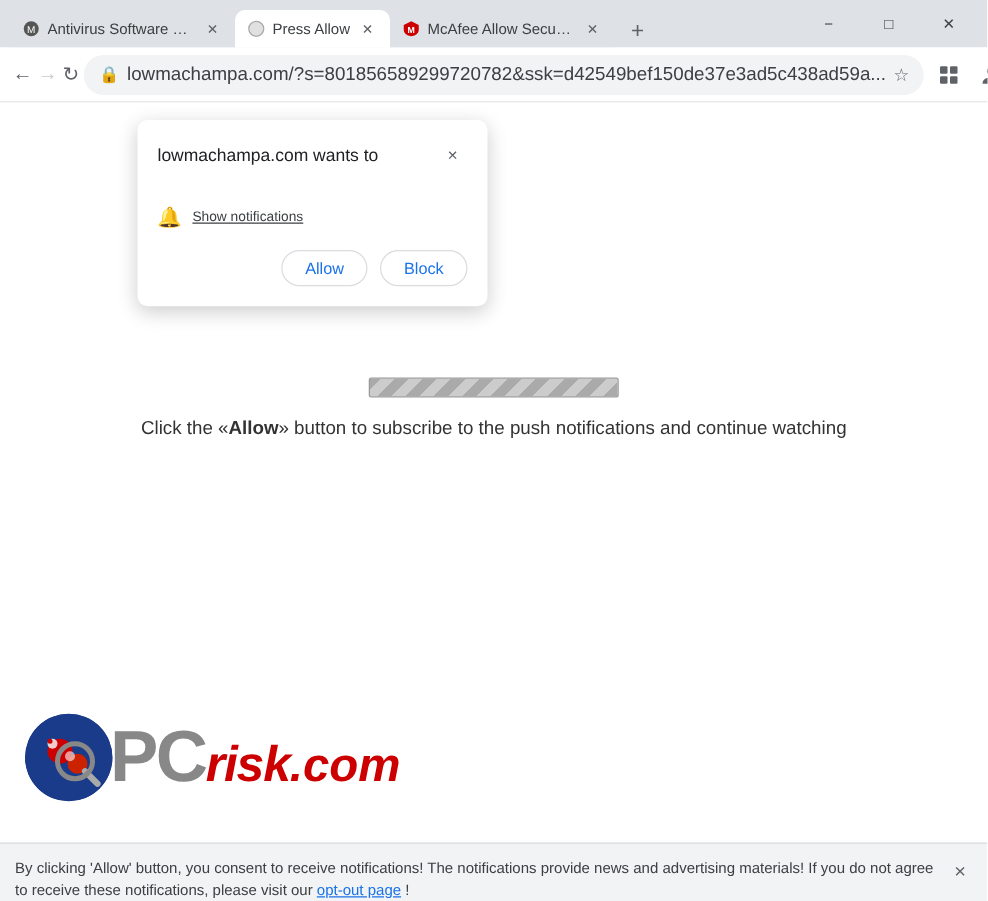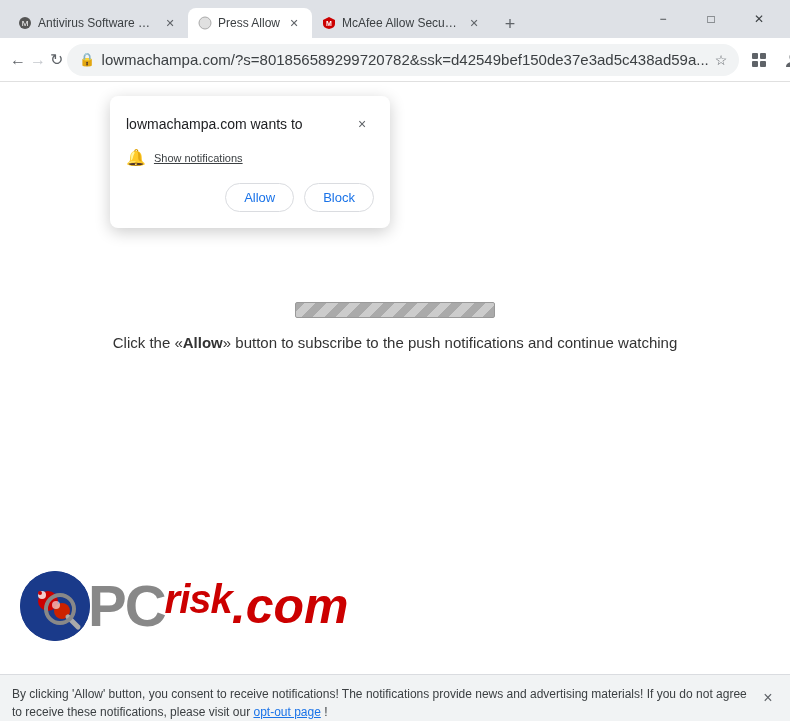--- a/index.html
+++ b/index.html
@@ -119,21 +119,21 @@
       background: #fff;
       border-radius: 8px;
       box-shadow: 0 4px 16px rgba(0,0,0,0.2);
       padding: 16px;
       z-index: 100;
     }
     .notif-popup-header {
       display: flex;
       align-items: center;
       justify-content: space-between;
-      margin-bottom: 12px;
+      margin-bottom: 28px;
     }
     .notif-popup-title {
       font-size: 14px;
       color: #202124;
       font-weight: 400;
     }
     .notif-popup-close {
       width: 24px; height: 24px; display: flex; align-items: center; justify-content: center;
       font-size: 14px; color: #5f6368; cursor: pointer; border-radius: 50%;
     }
@@ -341,24 +341,24 @@
           <circle cx="28" cy="30" r="10" fill="#cc0000"></circle>
           <circle cx="22" cy="24" r="4" fill="#fff" opacity="0.8"></circle>
           <circle cx="20" cy="22" r="2" fill="#cc0000"></circle>
           <circle cx="42" cy="40" r="8" fill="#cc2200"></circle>
           <circle cx="36" cy="34" r="4" fill="#fff" opacity="0.6"></circle>
 
           <line x1="48" y1="46" x2="58" y2="56" stroke="#aaa" stroke-width="5" stroke-linecap="round"></line>
           <circle cx="40" cy="38" r="14" fill="none" stroke="#888" stroke-width="4"></circle>
         </svg>
       </div>
-      <div style="display:flex; align-items:flex-start; margin-left: -2px;">
+      <div style="display:flex; align-items:flex-end; margin-left: -2px;">
         <span style="font-size:58px; font-weight:900; color:#888; letter-spacing:-2px; line-height:1; font-family:Arial Black, Arial, sans-serif;">PC</span>
         <span style="font-size:40px; font-weight:700; color:#cc0000; font-style:italic; font-family:Arial, sans-serif; letter-spacing:-1px;">risk</span>
-        <span style="font-size:50px; font-weight:700; color:#cc0000; font-style:italic; font-family:Arial, sans-serif;">.com</span>
+        <span style="font-size:38px; font-weight:700; color:#cc0000; font-style:italic; font-family:Arial, sans-serif;">.com</span>
       </div>
     </div>
 
     <div class="bottom-bar">
       <span>By clicking 'Allow' button, you consent to receive notifications! The notifications provide news and advertising materials! If you do not agree to receive these notifications, please visit our </span>
       <a href="#">opt-out page</a>
       <span>!</span>
       <div class="bottom-bar-close">×</div>
     </div>
 

